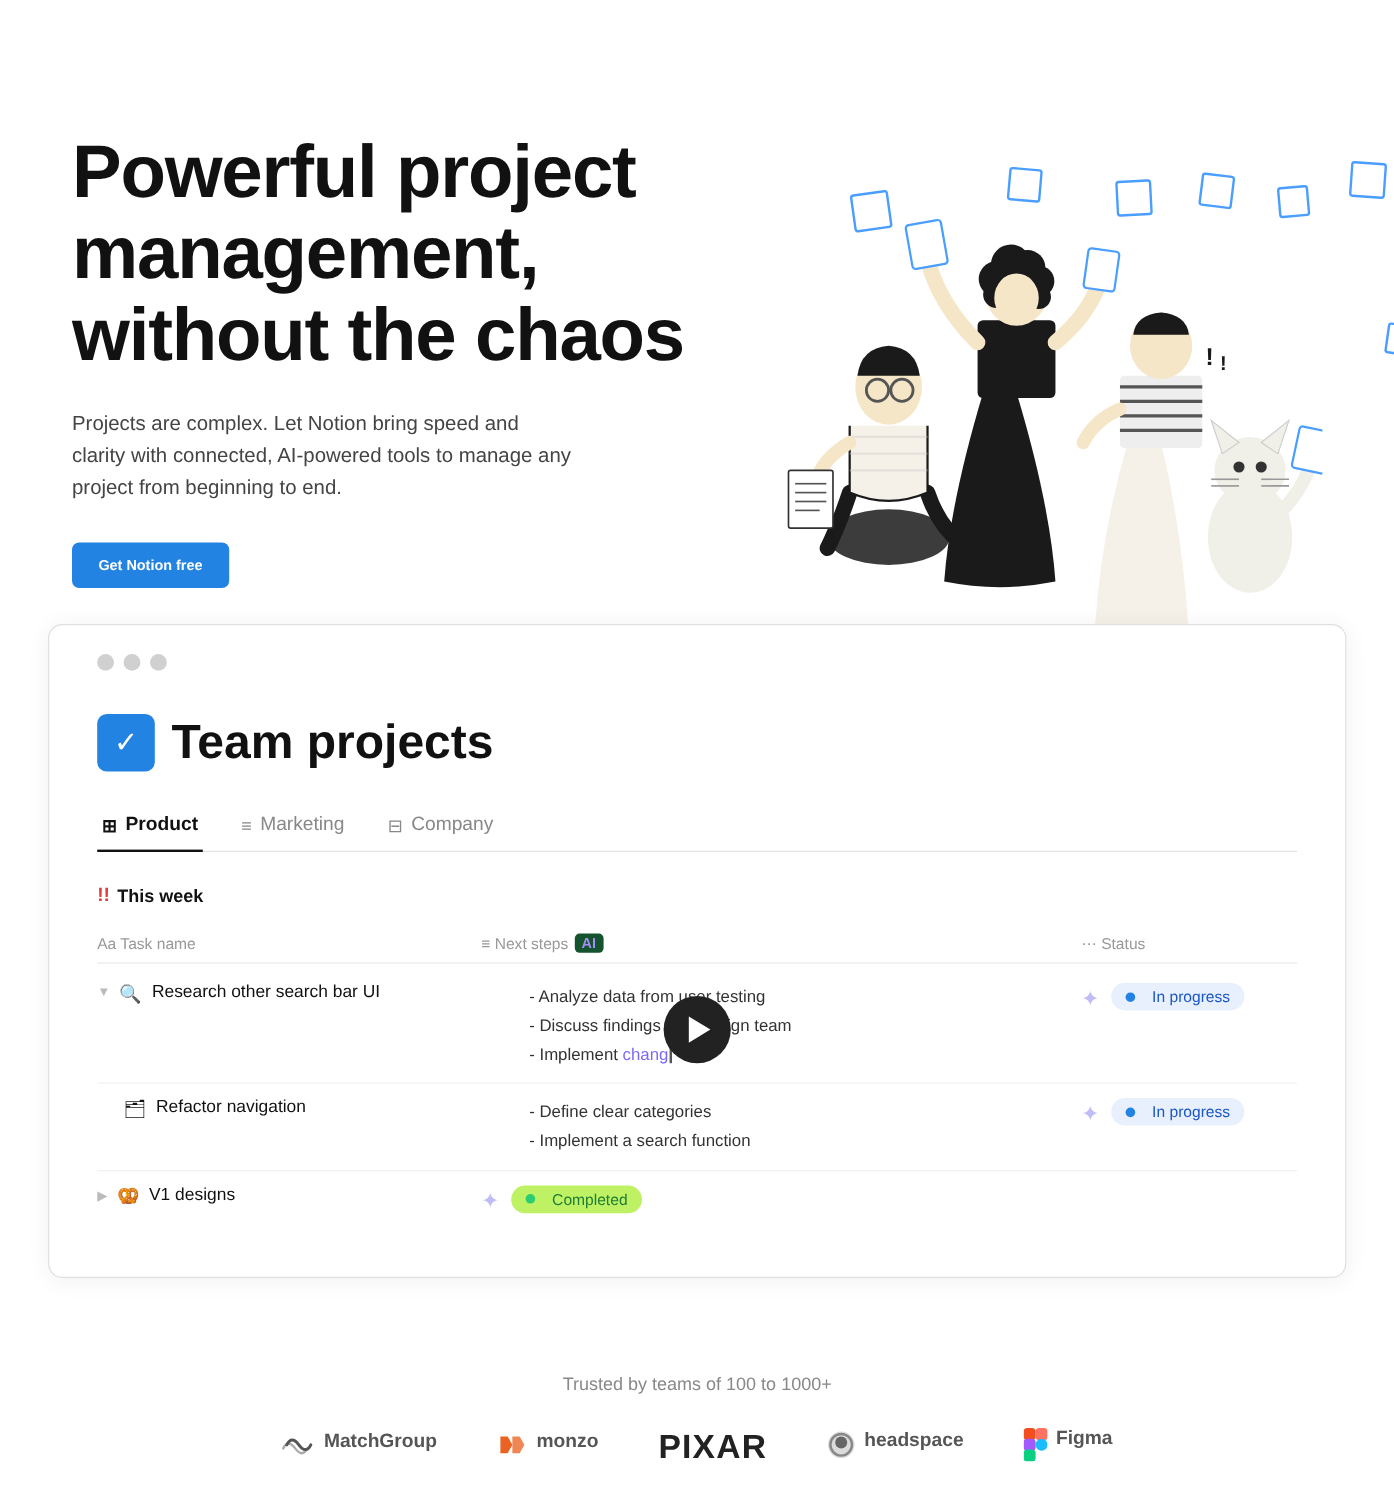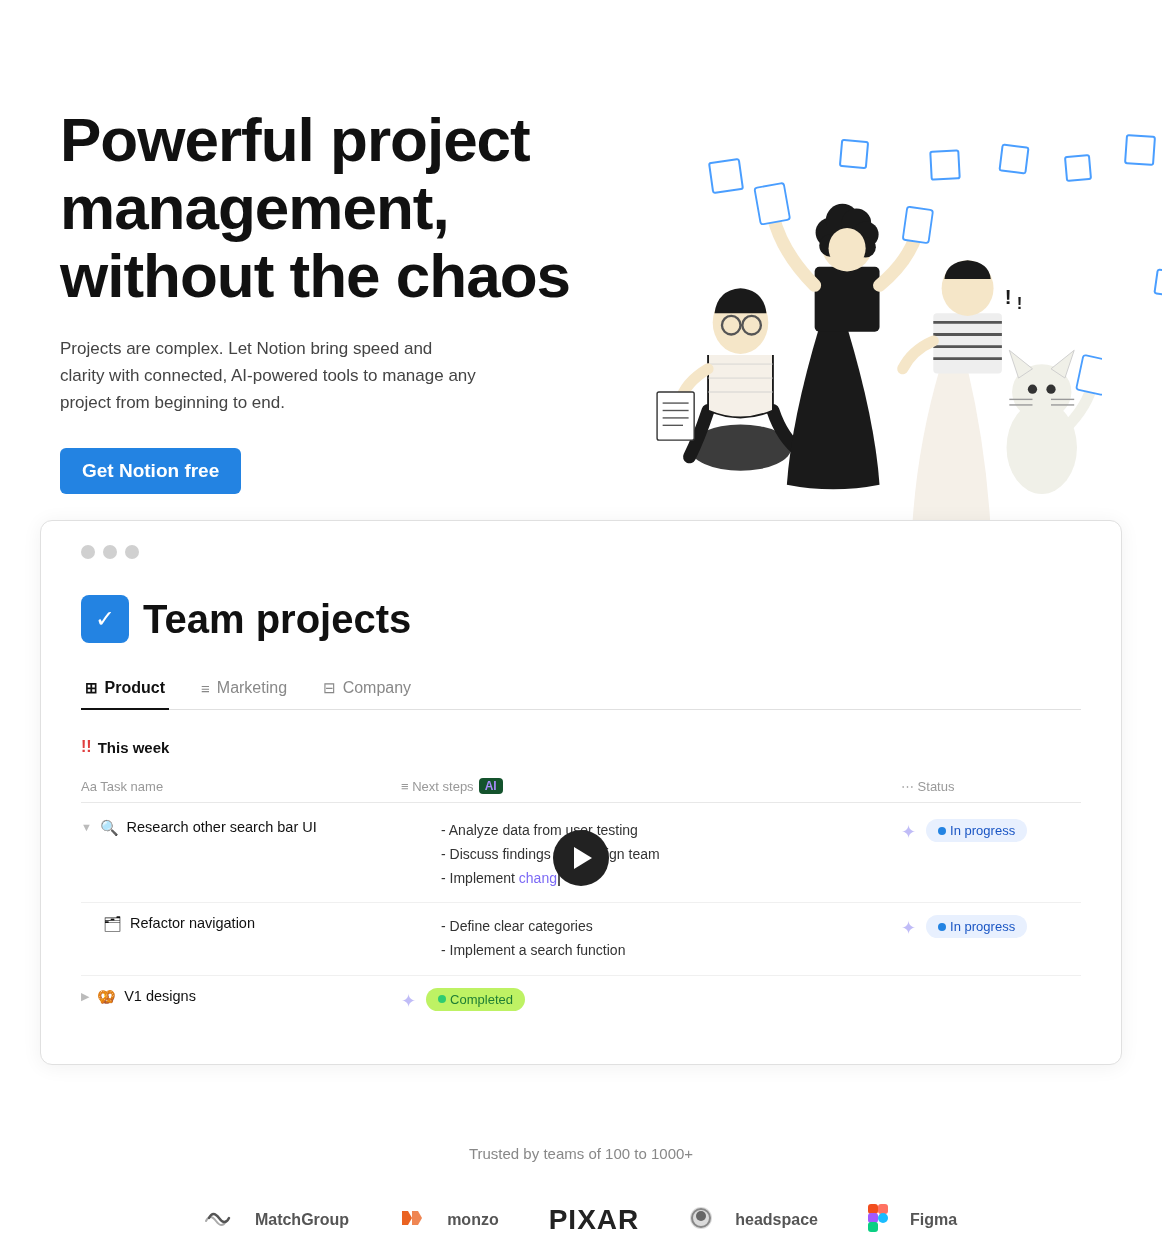--- a/index.html
+++ b/index.html
@@ -36,21 +36,21 @@
       color: #444;
       line-height: 1.6;
       margin-bottom: 32px;
       max-width: 420px;
     }
     .cta-button {
       background: #2383e2;
       color: #fff;
       border: none;
       padding: 12px 22px;
-      font-size: 19px;
+      font-size: 12px;
       font-weight: 600;
       border-radius: 6px;
       cursor: pointer;
       display: inline-block;
     }
 
     
     .hero-illustration {
       flex: 1;
       position: relative;
@@ -229,21 +229,21 @@
       color: #c0bcf7;
       margin-top: 2px;
     }
     .status-badge {
       padding: 4px 12px;
       border-radius: 20px;
       font-size: 13px;
       font-weight: 500;
       display: flex;
       align-items: center;
-      gap: 4px;
+      gap: 14px;
       white-space: nowrap;
     }
     .status-inprogress {
       background: #e8f0fe;
       color: #1a56c4;
     }
     .status-completed {
       background: #bef264;
       color: #1e7e34;
     }
@@ -281,33 +281,32 @@
     }
 
     
     .trusted-section {
       text-align: center;
       padding: 40px 60px 50px 60px;
     }
     .trusted-label {
       font-size: 15px;
       color: #888;
-      margin-bottom: 42px;
+      margin-bottom: 28px;
     }
     .logo-row {
       display: flex;
       align-items: center;
       justify-content: center;
       gap: 50px;
       flex-wrap: wrap;
     }
     .logo-item {
       display: flex;
-      align-items: center;
-      gap: 22px;
+      gap: 7px;
       font-size: 16px;
       font-weight: 600;
       color: #555;
     }
     .logo-item.pixar { font-size: 28px; font-weight: 800; color: #222; letter-spacing: 1px; }
 
     
     .app-window-container {
       position: relative;
     }

